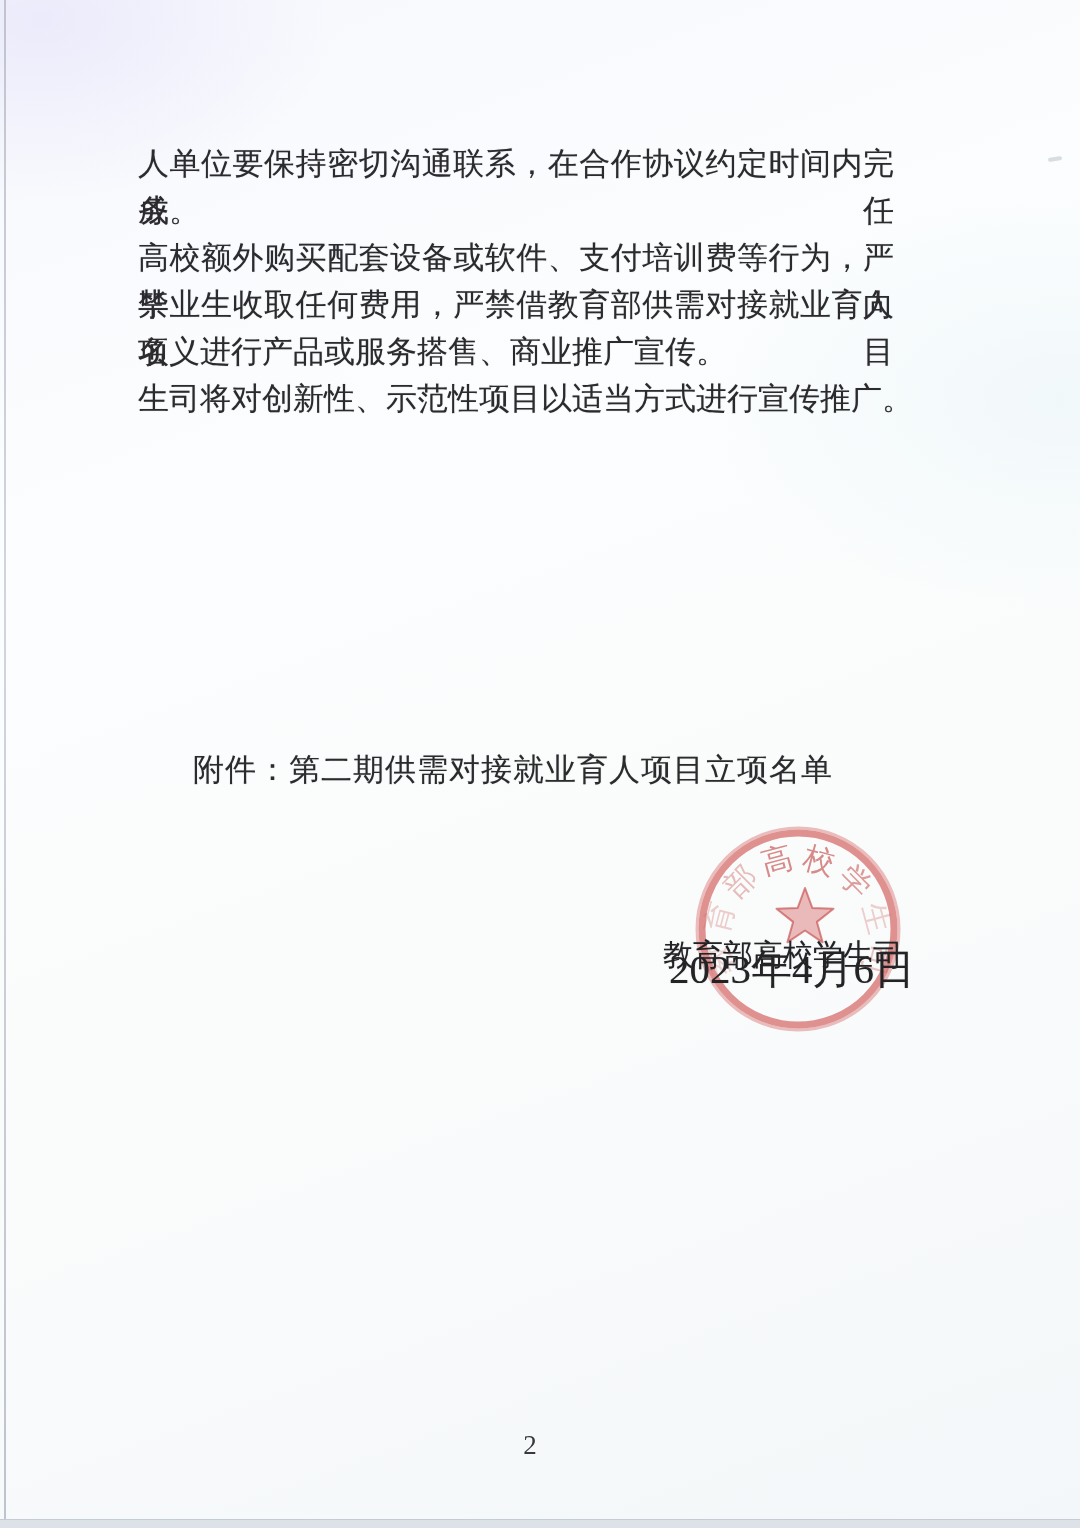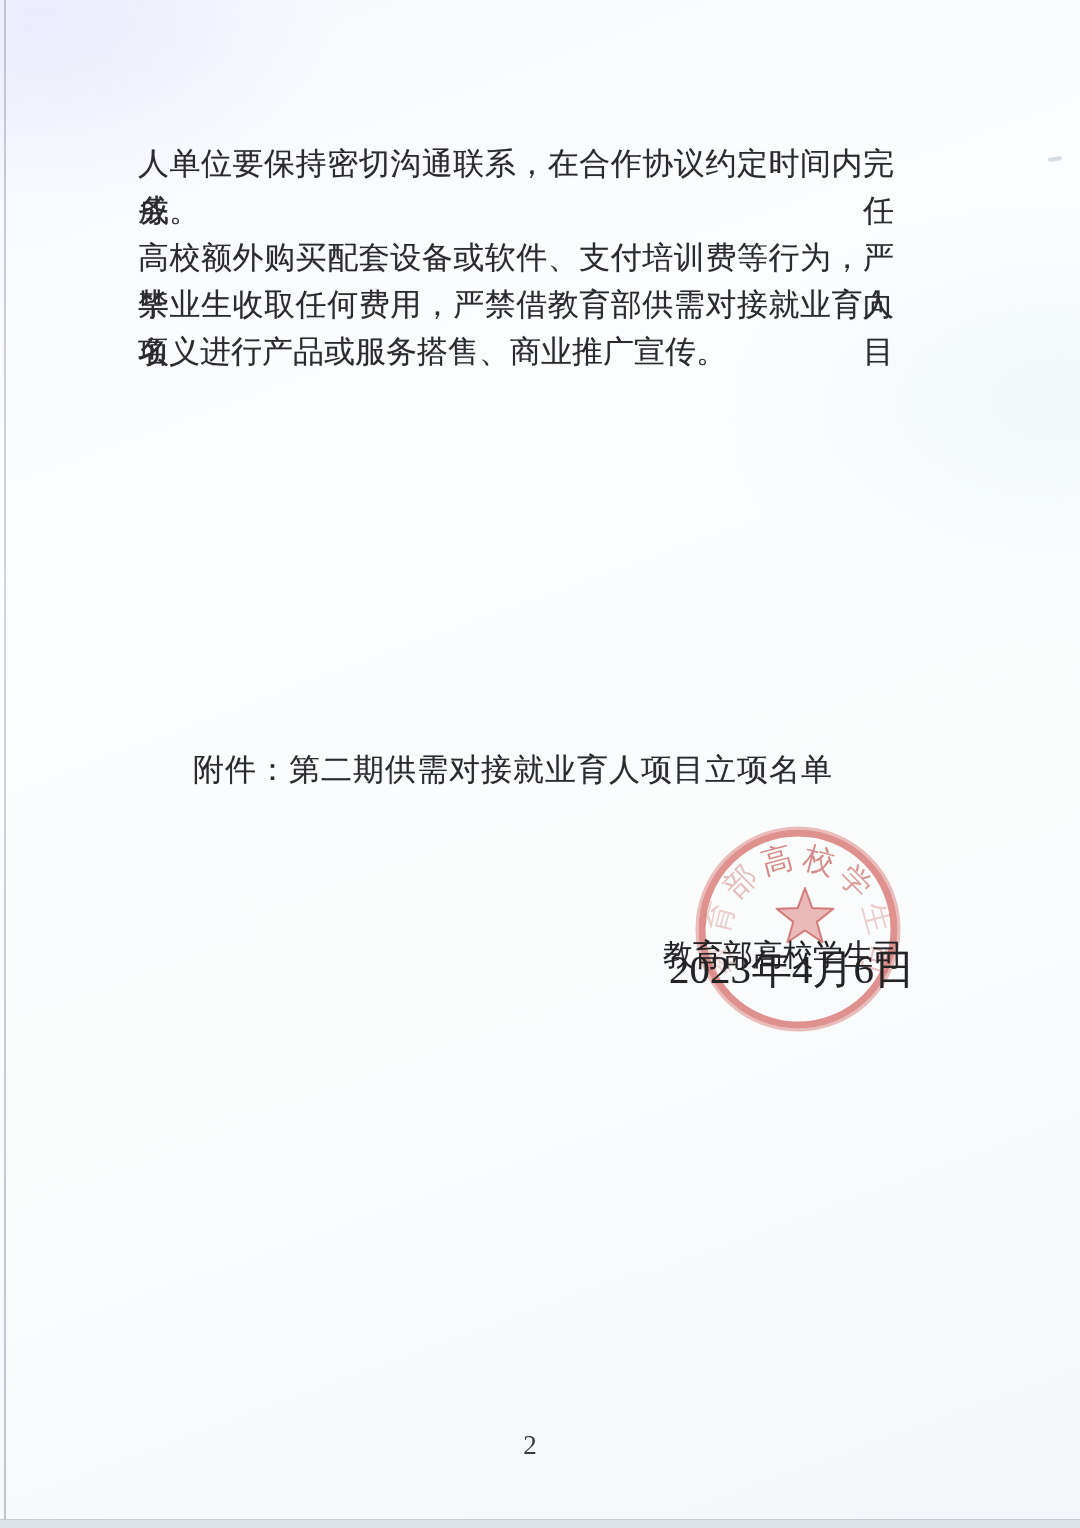--- a/index.html
+++ b/index.html
@@ -89,20 +89,21 @@
   <div class="scan-edge-left"></div>
   <div class="scan-edge-bottom"></div>
   <div class="scan-speck"></div>
 
   <div class="body-text">
       <div class="line fill">人单位要保持密切沟通联系，在合作协议约定时间内完成任</div>
       <div class="line">务。</div>
       <div class="line fill">高校额外购买配套设备或软件、支付培训费等行为，严禁向</div>
       <div class="line fill">毕业生收取任何费用，严禁借教育部供需对接就业育人项目</div>
       <div class="line">名义进行产品或服务搭售、商业推广宣传。</div>
+      <div class="line">生司将对创新性、示范性项目以适当方式进行宣传推广。</div>
     </div>
 
   <div class="attachment">附件：第二期供需对接就业育人项目立项名单</div>
 
   <div class="stamp">
     <svg viewBox="0 0 212 212" xmlns="http://www.w3.org/2000/svg">
       <circle cx="106" cy="106" r="101" fill="none" stroke="rgba(214,110,108,0.45)" stroke-width="3"></circle>
       <circle cx="106" cy="106" r="96" fill="none" stroke="rgba(214,110,108,0.75)" stroke-width="7"></circle>
       <polygon points="113,65 120.3,84.9 141.5,85.7 124.9,98.9 130.6,119.3 113,107.5 95.4,119.3 101.1,98.9 84.5,85.7 105.7,84.9" fill="rgba(214,104,104,0.45)" stroke="rgba(198,76,76,0.65)" stroke-width="2" stroke-linejoin="round"></polygon>
       <g>

